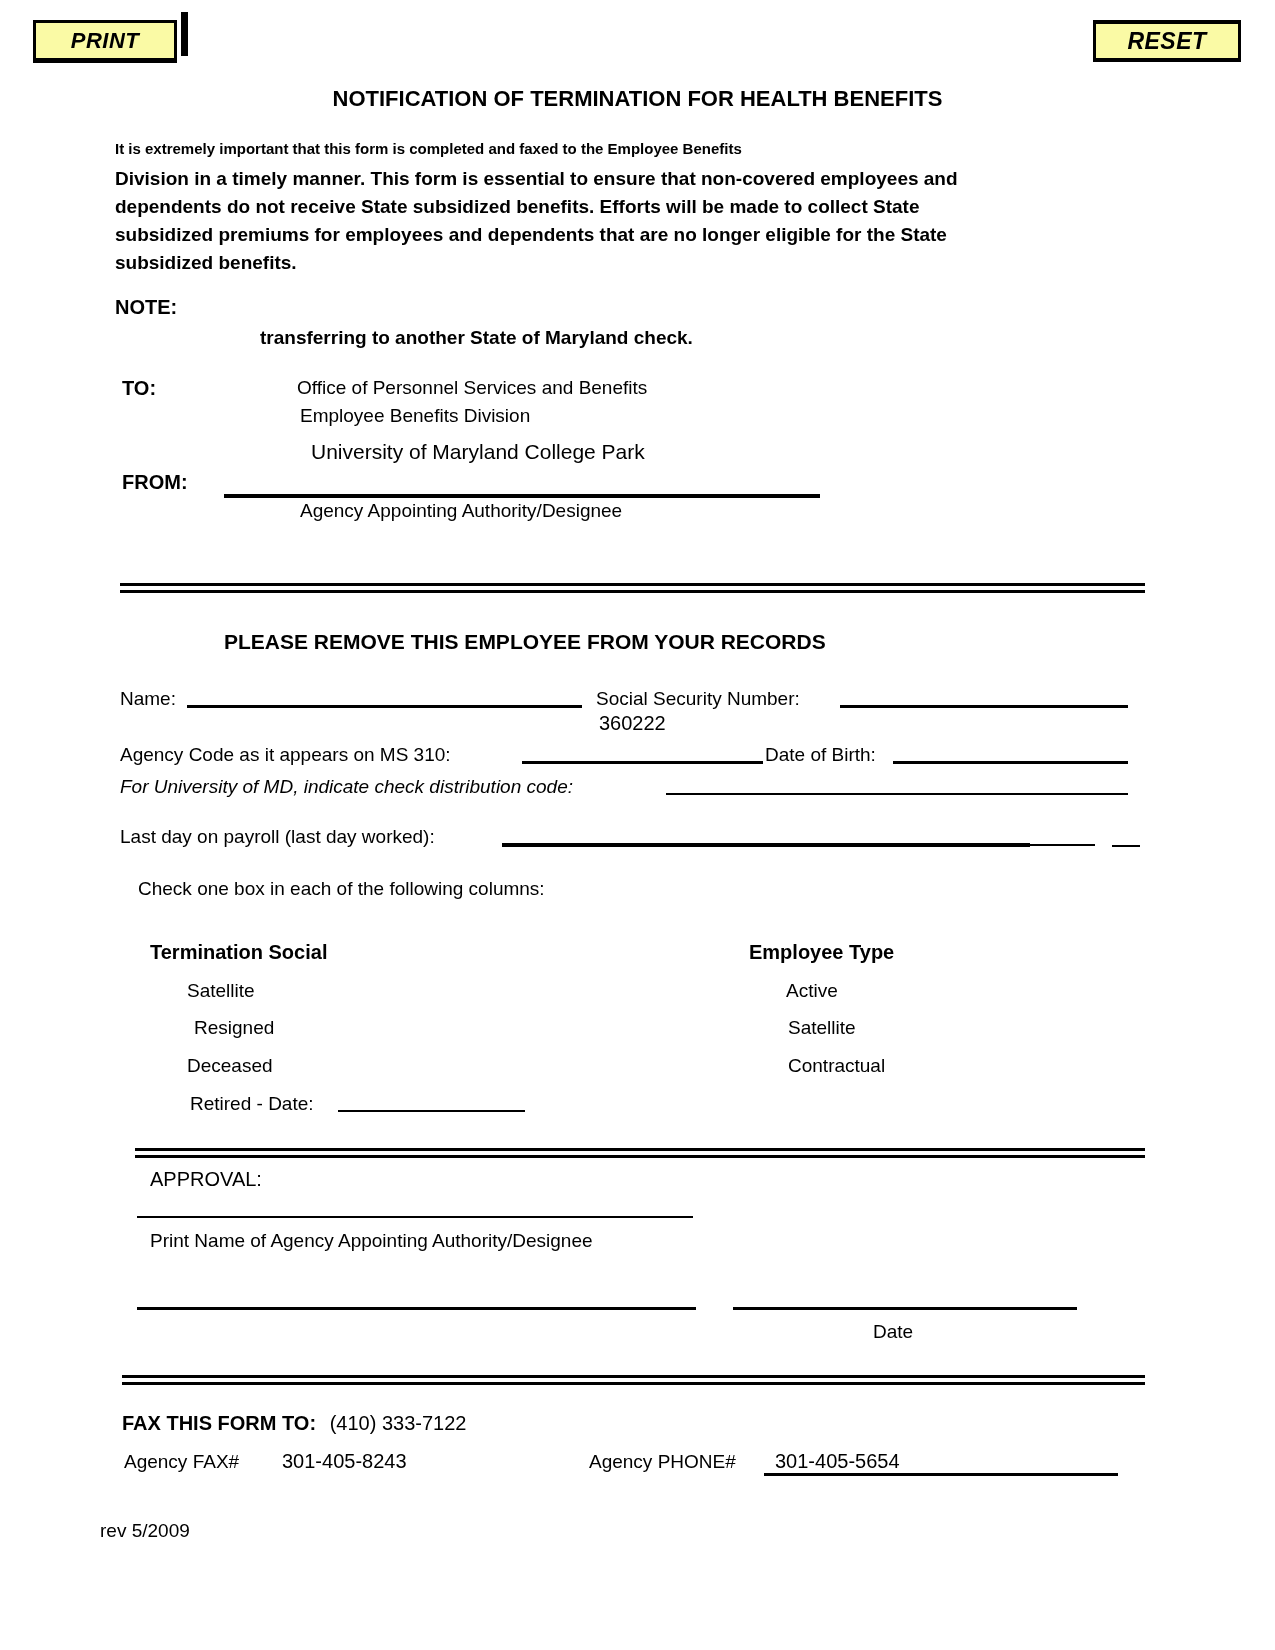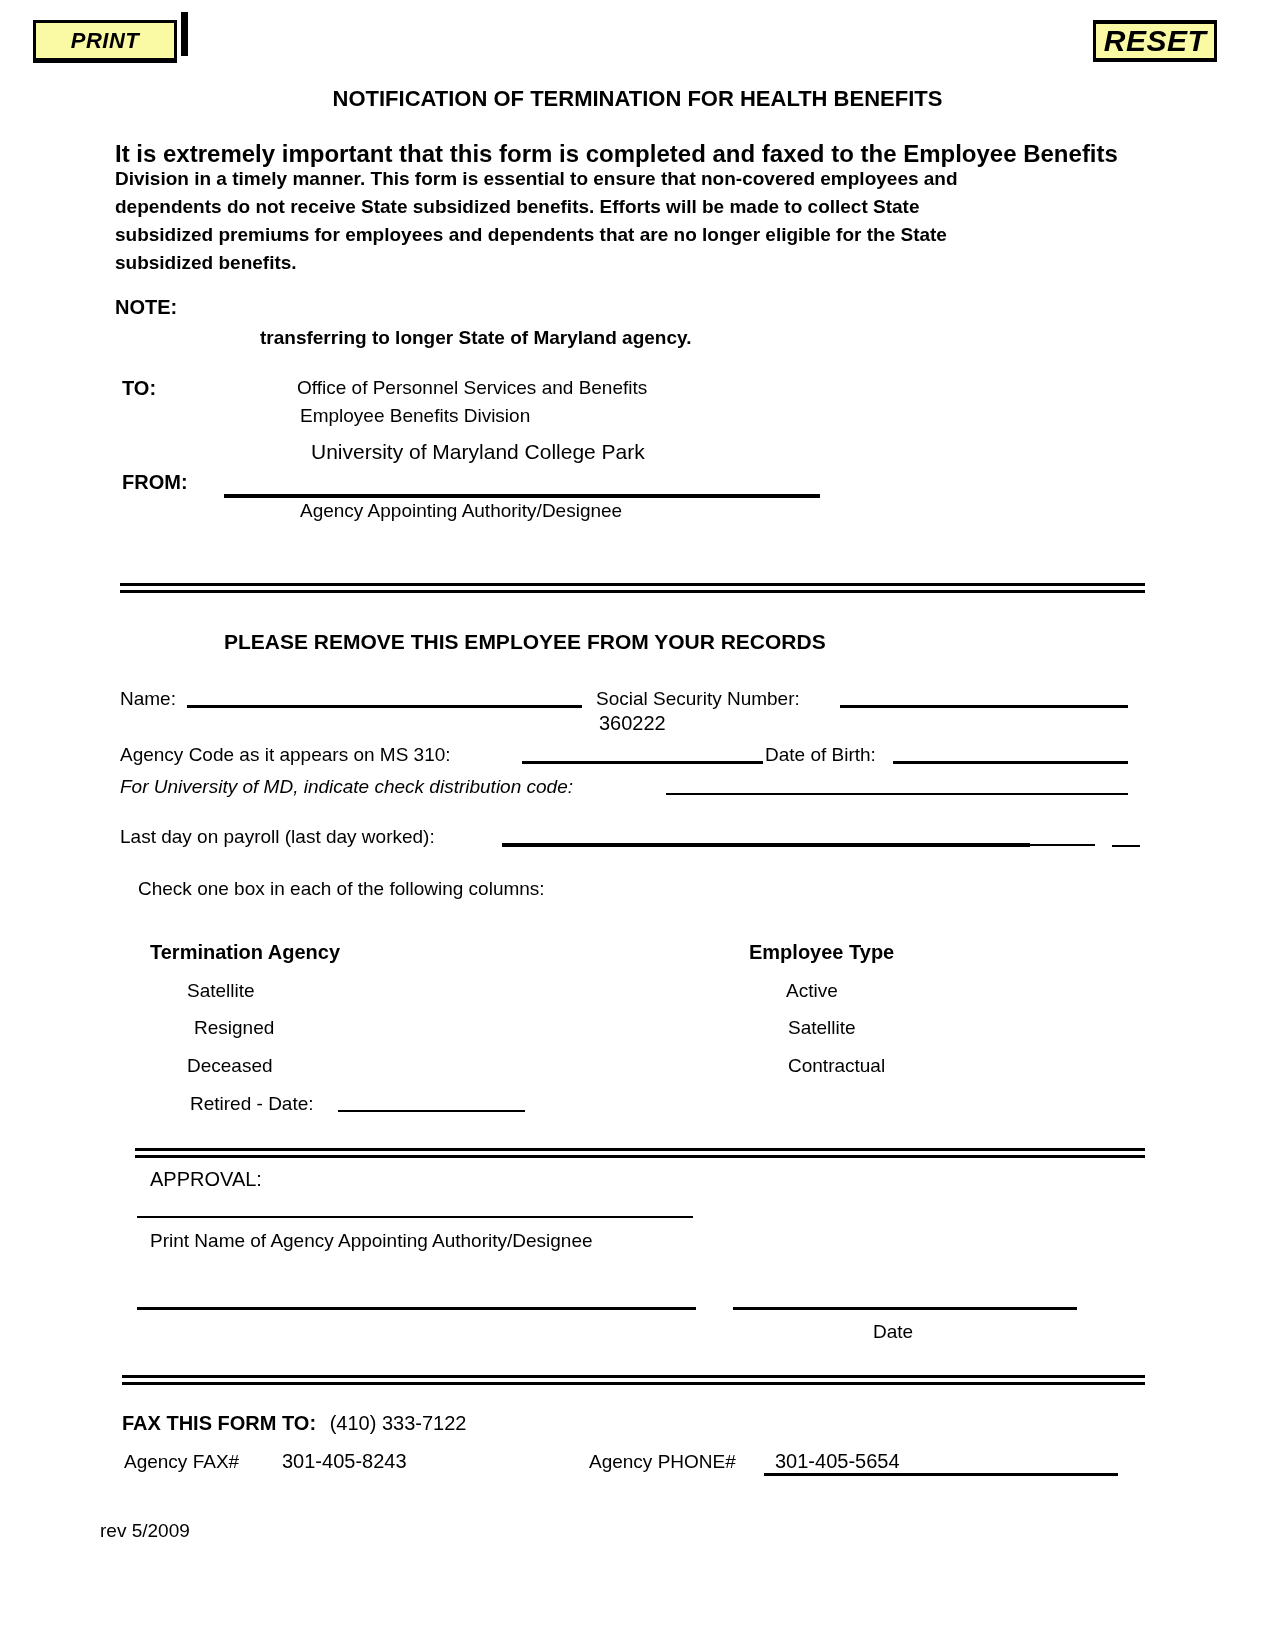--- a/index.html
+++ b/index.html
@@ -32,32 +32,32 @@
   }
   .cursorbar{position:absolute;background:#000;}
 </style>
 </head>
 <body>
 
 <div class="page">
 
   <button class="btn" style="left:33px;top:20px;width:144px;height:43px;font-size:22px;border-bottom-width:5px;">PRINT</button>
   <div class="cursorbar" style="left:181px;top:12px;width:7px;height:44px;"></div>
-  <button class="btn" style="left:1093px;top:20px;width:124px;height:42px;font-size:30px;border-top-width:4px;border-bottom-width:4px;padding-left:6px;">RESET</button>
+  <button class="btn" style="left:1093px;top:20px;width:148px;height:42px;font-size:23px;border-top-width:4px;border-bottom-width:4px;padding-left:6px;">RESET</button>
 
   <div class="t b" style="left:0;top:86px;width:1275px;text-align:center;font-size:22px;">NOTIFICATION OF TERMINATION FOR HEALTH BENEFITS</div>
 
-  <div class="t b" style="left:115px;top:140px;font-size:24px;">It is extremely important that this form is completed and faxed to the Employee Benefits</div>
+  <div class="t b" style="left:115px;top:140px;font-size:15px;">It is extremely important that this form is completed and faxed to the Employee Benefits</div>
   <div class="t b" style="left:115px;top:168px;font-size:19px;">Division in a timely manner. This form is essential to ensure that non-covered employees and</div>
   <div class="t b" style="left:115px;top:196px;font-size:19px;">dependents do not receive State subsidized benefits. Efforts will be made to collect State</div>
   <div class="t b" style="left:115px;top:224px;font-size:19px;">subsidized premiums for employees and dependents that are no longer eligible for the State</div>
   <div class="t b" style="left:115px;top:252px;font-size:19px;">subsidized benefits.</div>
 
   <div class="t b" style="left:115px;top:296px;font-size:20px;">NOTE:</div>
-  <div class="t b" style="left:260px;top:327px;font-size:19px;">transferring to longer State of Maryland agency.</div>
+  <div class="t b" style="left:260px;top:327px;font-size:19px;">transferring to another State of Maryland check.</div>
 
   <div class="t b" style="left:122px;top:377px;font-size:20px;">TO:</div>
   <div class="t" style="left:297px;top:377px;font-size:19px;">Office of Personnel Services and Benefits</div>
   <div class="t" style="left:300px;top:405px;font-size:19px;">Employee Benefits Division</div>
 
   <div class="t" style="left:311px;top:440px;font-size:21px;">University of Maryland College Park</div>
   <div class="t b" style="left:122px;top:471px;font-size:20px;">FROM:</div>
   <div class="fline" style="left:224px;top:494px;width:596px;height:4px;"></div>
   <div class="t" style="left:300px;top:500px;font-size:19px;">Agency Appointing Authority/Designee</div>
 
@@ -80,21 +80,21 @@
   <div class="t i" style="left:120px;top:776px;font-size:19px;">For University of MD, indicate check distribution code:</div>
   <div class="fline" style="left:666px;top:793px;width:462px;height:2px;"></div>
 
   <div class="t" style="left:120px;top:826px;font-size:19px;">Last day on payroll (last day worked):</div>
   <div class="fline" style="left:502px;top:843px;width:528px;height:4px;"></div>
   <div class="fline" style="left:1030px;top:844px;width:65px;height:2px;"></div>
   <div class="fline" style="left:1112px;top:845px;width:28px;height:2px;"></div>
 
   <div class="t" style="left:122px;top:878px;font-size:19px;margin-left:16px;">Check one box in each of the following columns:</div>
 
-  <div class="t b" style="left:150px;top:941px;font-size:20px;">Termination Agency</div>
+  <div class="t b" style="left:150px;top:941px;font-size:20px;">Termination Social</div>
   <div class="t b" style="left:749px;top:941px;font-size:20px;">Employee Type</div>
 
   <div class="t" style="left:187px;top:980px;font-size:19px;">Satellite</div>
   <div class="t" style="left:786px;top:980px;font-size:19px;">Active</div>
 
   <div class="t" style="left:194px;top:1017px;font-size:19px;">Resigned</div>
   <div class="t" style="left:788px;top:1017px;font-size:19px;">Satellite</div>
 
   <div class="t" style="left:187px;top:1055px;font-size:19px;">Deceased</div>
   <div class="t" style="left:788px;top:1055px;font-size:19px;">Contractual</div>

